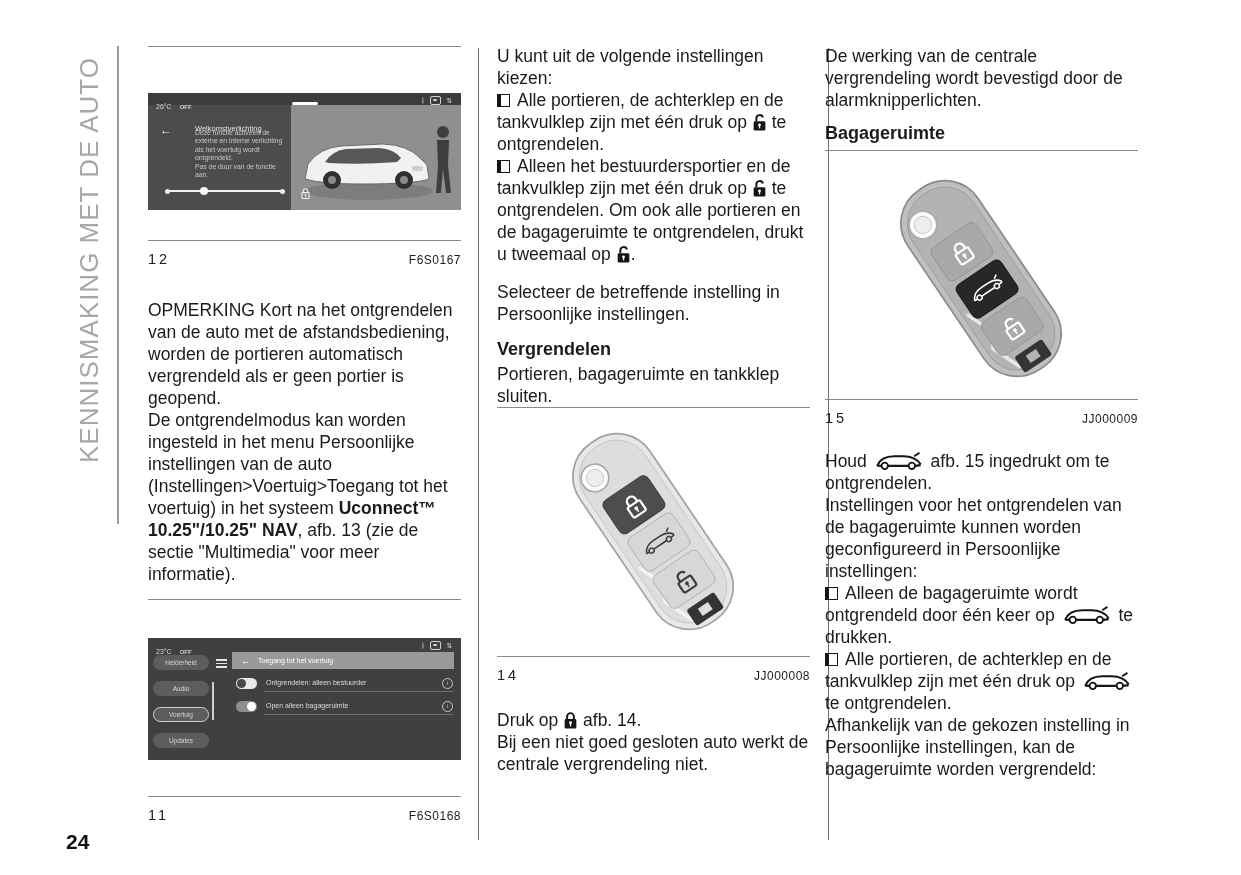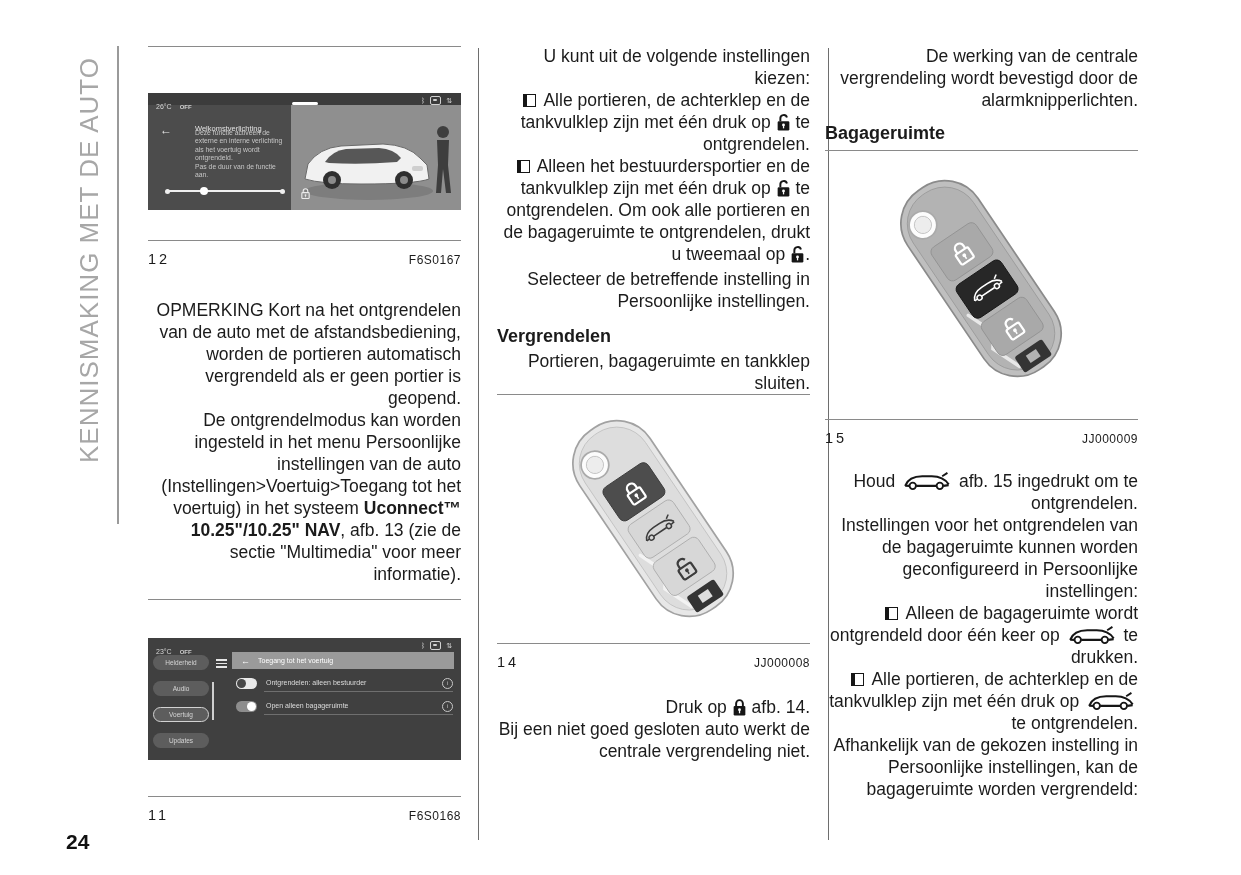--- a/index.html
+++ b/index.html
@@ -8,21 +8,21 @@
 
   
   .side-label{position:absolute;left:74px;top:463px;transform:rotate(-90deg);
     transform-origin:left top;font-size:26px;color:#a7a7a7;letter-spacing:1px;white-space:nowrap;}
   .side-line{position:absolute;left:117px;top:46px;width:2px;height:478px;background:#9a9a9a;}
   .pagenum{position:absolute;left:66px;top:830px;font-size:21px;font-weight:bold;color:#111;}
 
   
   .col{position:absolute;top:38px;width:313px;font-size:17.5px;line-height:22px;}
   .vdiv{position:absolute;top:48px;width:1px;height:792px;background:#6e6e6e;}
-  .p{margin:0;text-align:right;}
+  .p{margin:0;}
   .h3{font-weight:bold;font-size:18px;margin:0;}
   .bold{font-weight:bold;}
 
   
   .figure{border-top:1px solid #8a8a8a;}
   .fig-img{display:flex;justify-content:center;}
   .fig-cap{display:flex;justify-content:space-between;align-items:baseline;
            border-top:1px solid #8a8a8a;padding-top:7px;font-size:14.5px;}
   .fig-num{letter-spacing:3px;}
   .fig-code{font-size:12px;letter-spacing:.5px;}
@@ -260,21 +260,21 @@
         </svg>
       <span>te ontgrendelen.</span></p>
     <p class="p"><span class="sq-bullet"></span><span>Alleen het bestuurdersportier en de tankvulklep zijn met één druk op</span>
       <svg class="ic ic-unlock" viewBox="0 0 20 26">
           <use href="#sym-unlock-solid"></use>
         </svg>
       <span>te ontgrendelen. Om ook alle portieren en de bagageruimte te ontgrendelen, drukt u tweemaal op</span>
       <svg class="ic ic-unlock" viewBox="0 0 20 26">
           <use href="#sym-unlock-solid"></use>
         </svg><span>.</span></p>
-    <p class="p" style="margin-top:3px">Selecteer de betreffende instelling in Persoonlijke instellingen.</p>
+    <p class="p" style="margin-top:16px">Selecteer de betreffende instelling in Persoonlijke instellingen.</p>
 
     <h3 class="h3" style="margin-top:13px">Vergrendelen</h3>
     <p class="p" style="margin-top:3px">Portieren, bagageruimte en tankklep sluiten.</p>
 
     <div class="figure" style="">
       <div class="fig-img" style="padding-top:10px">
         <svg class="fob fob14" viewBox="0 0 300 266" width="262" height="230">
           <g transform="rotate(-34 150 133)">
             <rect class="fob-body" x="101" y="6" width="98" height="250" rx="46"></rect>
             <rect class="fob-face" x="108" y="13" width="84" height="236" rx="40"></rect>
@@ -335,21 +335,21 @@
             </g>
             <g class="fob-btn btn-unlock">
               <rect class="btn-bg" x="118" y="174" width="62" height="46" rx="7"></rect>
               <use href="#sym-unlock-o" x="136" y="184" width="26" height="28"></use>
             </g>
             <rect class="fob-slot" x="131" y="228" width="38" height="22" rx="3"></rect>
             <rect class="fob-slot-notch" x="143" y="234" width="14" height="10"></rect>
           </g>
         </svg>
       </div>
-      <div class="fig-cap" style="margin-top:24px">
+      <div class="fig-cap" style="margin-top:4px">
         <span class="fig-num">15</span>
         <span class="fig-code">JJ000009</span>
       </div>
     </div>
 
     <p class="p" style="margin-top:20px"><span>Houd</span>
       <svg class="ic ic-car-inline" viewBox="0 0 52 20">
           <use href="#sym-car"></use>
         </svg>
       <span>afb. 15 ingedrukt om te ontgrendelen.</span></p>

